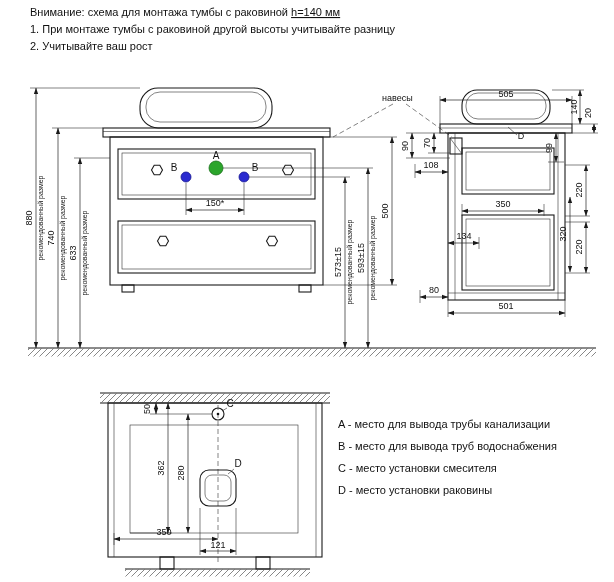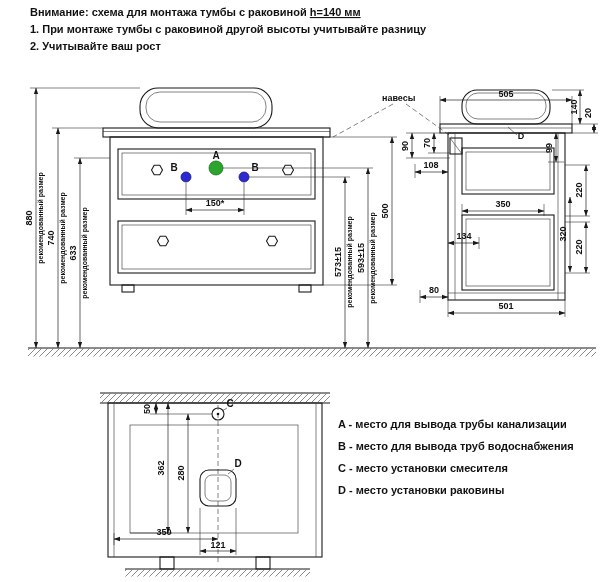--- a/index.html
+++ b/index.html
@@ -1,17 +1,17 @@
 <!DOCTYPE html>
 <html><head>
 <meta charset="utf-8">
 <style>
   html,body{margin:0;padding:0;background:#ffffff;}
   .wrap{position:relative;width:614px;height:582px;background:#fff;overflow:hidden;
-        font-family:"Liberation Sans",sans-serif;font-weight:bold;}
+        font-family:"Liberation Sans",sans-serif;}
   svg{display:block;}
   svg text{fill:#111;font-family:"Liberation Sans",sans-serif;}
   .ln{fill:none;stroke:#1a1a1a;stroke-width:1.1;}
   .thin{fill:none;stroke:#2f2f2f;stroke-width:0.6;}
   .dim{fill:none;stroke:#222;stroke-width:0.7;}
   .dash{stroke-dasharray:5 3;}
   .t7{font-size:7px;}
   .t9{font-size:9px;}
   .t10{font-size:10px;}
   .t11{font-size:11px;}

